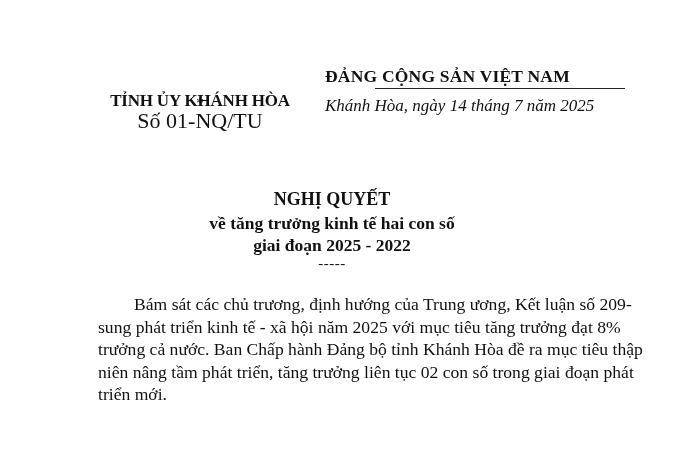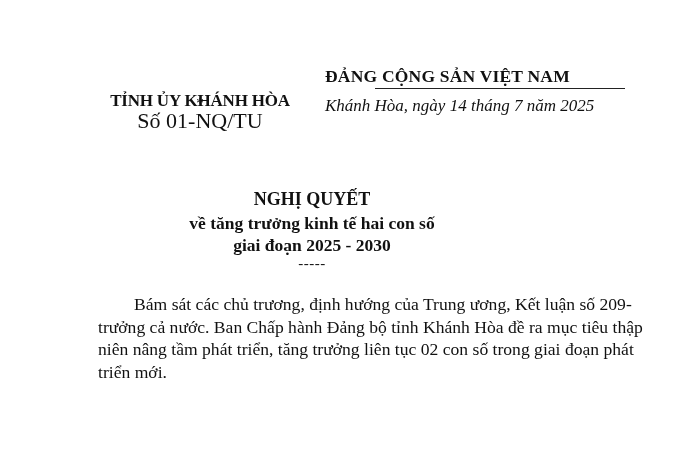--- a/index.html
+++ b/index.html
@@ -10,21 +10,21 @@
   .abs { position: absolute; white-space: nowrap; }
   .bold { font-weight: bold; }
   .left-hdr { left: 100px; width: 200px; text-align: center; }
   .right-hdr { left: 325px; width: 310px; text-align: left; }
   #org { top: 66px; font-size: 17px; letter-spacing: -0.2px; margin-top: 25px; }
   #star { top: 95px; font-size: 15px; }
   #docno { top: 108px; font-size: 22px; }
   #party { top: 66px; font-size: 17.5px; letter-spacing: 0.2px; }
   #underline { position: absolute; left: 375px; width: 250px; top: 88px; height: 0; border-top: 1.3px solid #222; }
   #place-date { top: 96px; font-size: 17px; font-style: italic; }
-  .title-block { left: 0; width: 624px; text-align: center; }
+  .title-block { left: 0; width: 624px; text-align: center; padding-left: 20px; }
   #doc-type { top: 189px; font-size: 18px; }
   #sub1 { top: 213px; font-size: 17.5px; }
   #sub2 { top: 235px; font-size: 17.5px; }
   #dash { top: 255px; font-size: 15px; letter-spacing: 0.5px; }
   #body-text {
     position: absolute; left: 98px; top: 293px; width: 520px;
     font-size: 17.6px; line-height: 22.6px;
   }
   #body-text .line { display: block; white-space: nowrap; text-align: justify; text-align-last: justify; }
   #body-text .line.last { text-align-last: left; }
@@ -38,23 +38,24 @@
   <div class="abs left-hdr bold" id="org">TỈNH ỦY KHÁNH HÒA</div>
   <div class="abs left-hdr" id="star">*</div>
   <div class="abs left-hdr" id="docno">Số 01-NQ/TU</div>
 
   <div class="abs right-hdr bold" id="party">ĐẢNG CỘNG SẢN VIỆT NAM</div>
   <div id="underline"></div>
   <div class="abs right-hdr" id="place-date">Khánh Hòa, ngày 14 tháng 7 năm 2025</div>
 
   <div class="abs title-block bold" id="doc-type">NGHỊ QUYẾT</div>
   <div class="abs title-block bold" id="sub1">về tăng trưởng kinh tế hai con số</div>
-  <div class="abs title-block bold" id="sub2">giai đoạn 2025 - 2030</div>
+  <div class="abs title-block bold" id="sub2">giai đoạn 2025 - 2022</div>
   <div class="abs title-block" id="dash">-----</div>
 
   <div id="body-text">
     <span class="line first">Bám sát các chủ trương, định hướng của Trung ương, Kết luận số 209-</span>
+    <span class="line">sung phát triển kinh tế - xã hội năm 2025 với mục tiêu tăng trưởng đạt 8%</span>
     <span class="line">trưởng cả nước. Ban Chấp hành Đảng bộ tỉnh Khánh Hòa đề ra mục tiêu thập</span>
     <span class="line">niên nâng tầm phát triển, tăng trưởng liên tục 02 con số trong giai đoạn phát</span>
     <span class="line last">triển mới.</span>
   </div>
 
 </div>
 
 </body></html>

